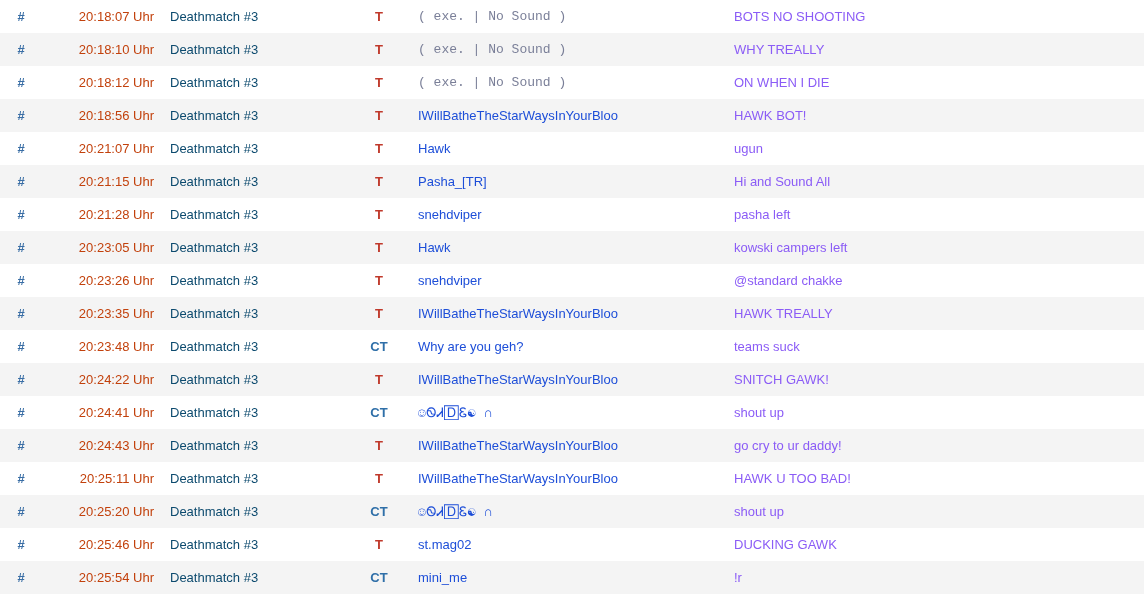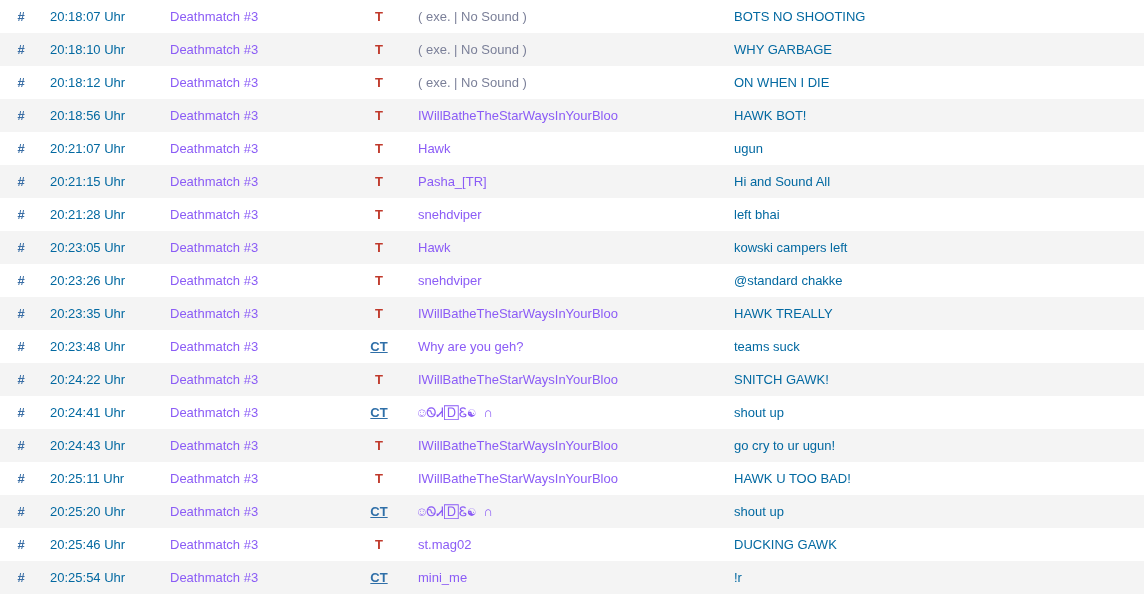--- a/index.html
+++ b/index.html
@@ -40,46 +40,48 @@
   td.c-hash {
     width: 26px;
     text-align: center;
     color: #3a6ea5;
     font-weight: bold;
     padding-left: 6px;
     padding-right: 0;
   }
   td.c-time {
     width: 104px;
-    color: #0369a1;
+    color: #c2410c;
     padding-left: 6px;
+    text-align: right;
   }
   td.c-server {
     width: 170px;
-    color: #8b5cf6;
+    color: #0c4a6e;
     padding-left: 6px;
   }
   td.c-team {
     width: 46px;
     text-align: center;
     font-weight: bold;
     padding: 0;
   }
   td.c-team.t { color: #c0392b; }
-  td.c-team.ct { color: #2f6fa8; text-decoration: underline; }
+  td.c-team.ct { color: #2f6fa8; }
   td.c-name {
     width: 300px;
-    color: #8b5cf6;
+    color: #1d4ed8;
     padding-left: 8px;
   }
   td.c-name.muted {
     color: #7a7f98;
+    font-family: Liberation Mono, monospace;
   }
   td.c-msg {
-    color: #0369a1;
+    color: #8b5cf6;
     padding-left: 8px;
   }
   .glyphname {
     letter-spacing: 0.5px;
     font-family: Liberation Mono, monospace;
   }
 </style>
 </head>
 <body>
 
@@ -92,21 +94,21 @@
         <td class="c-team t">T</td>
         <td class="c-name muted">( exe. | No Sound )</td>
         <td class="c-msg">BOTS NO SHOOTING</td>
       </tr>
       <tr class="even">
         <td class="c-hash">#</td>
         <td class="c-time">20:18:10 Uhr</td>
         <td class="c-server">Deathmatch #3</td>
         <td class="c-team t">T</td>
         <td class="c-name muted">( exe. | No Sound )</td>
-        <td class="c-msg">WHY GARBAGE</td>
+        <td class="c-msg">WHY TREALLY</td>
       </tr>
       <tr class="odd">
         <td class="c-hash">#</td>
         <td class="c-time">20:18:12 Uhr</td>
         <td class="c-server">Deathmatch #3</td>
         <td class="c-team t">T</td>
         <td class="c-name muted">( exe. | No Sound )</td>
         <td class="c-msg">ON WHEN I DIE</td>
       </tr>
       <tr class="even">
@@ -132,21 +134,21 @@
         <td class="c-team t">T</td>
         <td class="c-name">Pasha_[TR]</td>
         <td class="c-msg">Hi and Sound All</td>
       </tr>
       <tr class="odd">
         <td class="c-hash">#</td>
         <td class="c-time">20:21:28 Uhr</td>
         <td class="c-server">Deathmatch #3</td>
         <td class="c-team t">T</td>
         <td class="c-name">snehdviper</td>
-        <td class="c-msg">left bhai</td>
+        <td class="c-msg">pasha left</td>
       </tr>
       <tr class="even">
         <td class="c-hash">#</td>
         <td class="c-time">20:23:05 Uhr</td>
         <td class="c-server">Deathmatch #3</td>
         <td class="c-team t">T</td>
         <td class="c-name">Hawk</td>
         <td class="c-msg">kowski campers left</td>
       </tr>
       <tr class="odd">
@@ -188,21 +190,21 @@
         <td class="c-team ct">CT</td>
         <td class="c-name glyphname">☺ᏫᏗ🄳Ꮛ☯ ∩</td>
         <td class="c-msg">shout up</td>
       </tr>
       <tr class="even">
         <td class="c-hash">#</td>
         <td class="c-time">20:24:43 Uhr</td>
         <td class="c-server">Deathmatch #3</td>
         <td class="c-team t">T</td>
         <td class="c-name">IWillBatheTheStarWaysInYourBloo</td>
-        <td class="c-msg">go cry to ur ugun!</td>
+        <td class="c-msg">go cry to ur daddy!</td>
       </tr>
       <tr class="odd">
         <td class="c-hash">#</td>
         <td class="c-time">20:25:11 Uhr</td>
         <td class="c-server">Deathmatch #3</td>
         <td class="c-team t">T</td>
         <td class="c-name">IWillBatheTheStarWaysInYourBloo</td>
         <td class="c-msg">HAWK U TOO BAD!</td>
       </tr>
       <tr class="even">

